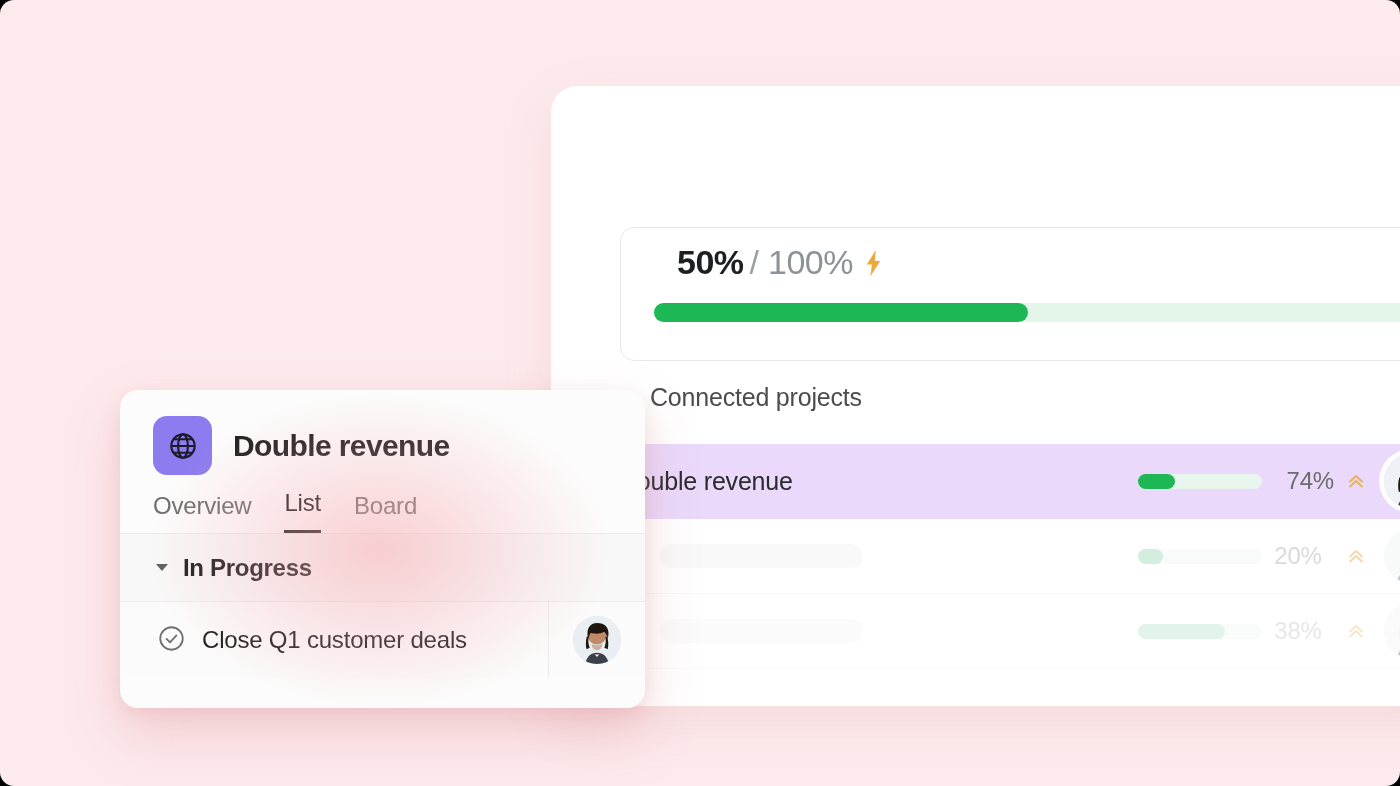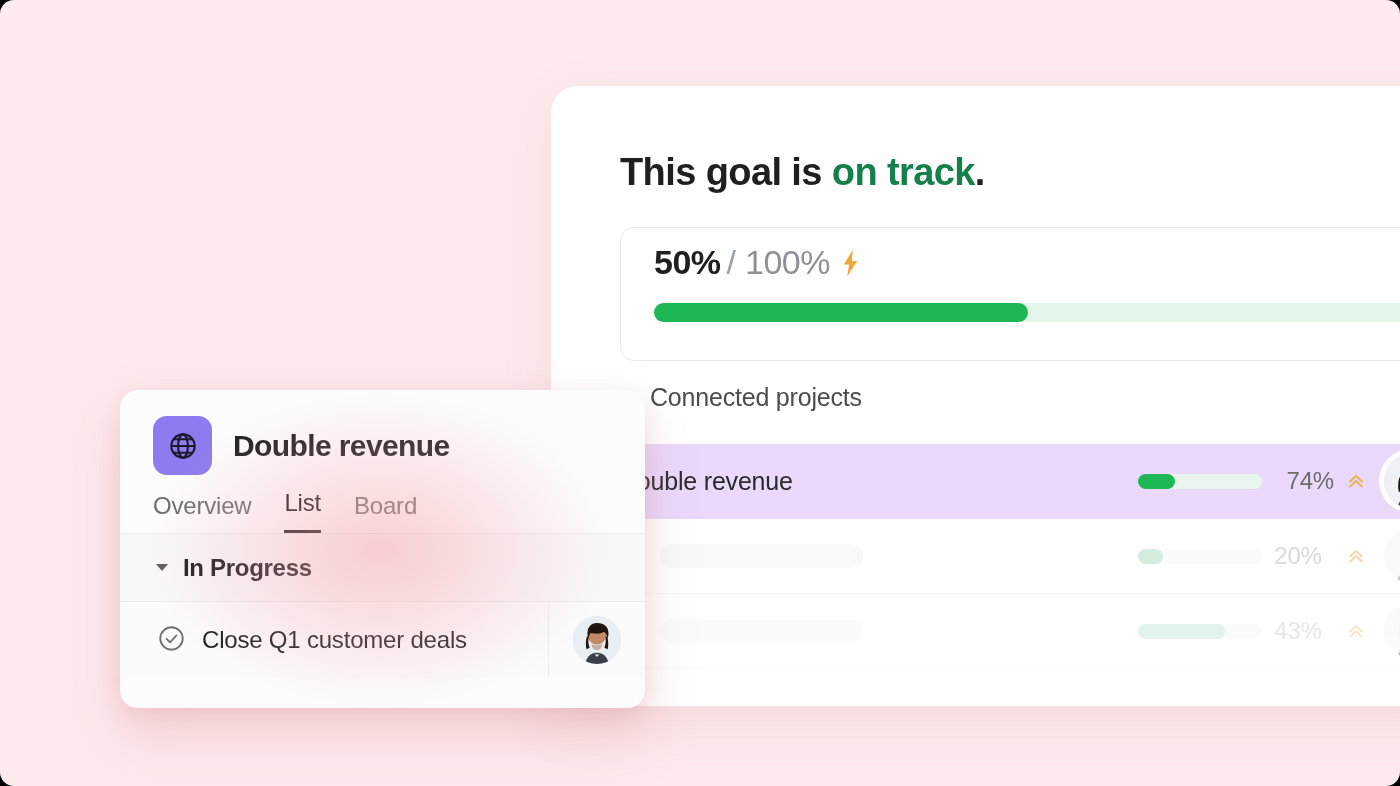--- a/index.html
+++ b/index.html
@@ -85,20 +85,21 @@
     display: flex;
     align-items: center;
     gap: 0px;
     white-space: nowrap;
   }
   .metric-current {
     font-size: 34px;
     font-weight: 700;
     letter-spacing: -0.5px;
     color: #1e1f21;
+    margin-left: 23px;
   }
   .metric-sep {
     font-size: 34px;
     font-weight: 400;
     color: #9aa0a6;
     margin: 0 9px 0 6px;
   }
   .metric-target {
     font-size: 34px;
     font-weight: 400;
@@ -362,24 +363,20 @@
   }
   .task-avatar svg { display: block; width: 100%; height: 100%; }
 </style>
 </head>
 <body>
 
 <div id="stage">
 
   <section class="goal-card">
 
-    <h1 class="goal-headline">
-      <span>This goal is</span>
-      <span class="status-word">on track</span><span>.</span>
-    </h1>
 
     <div class="progress-panel">
       <div class="metric-line">
         <span class="metric-current">50%</span>
         <span class="metric-sep">/</span>
         <span class="metric-target">100%</span>
         <span class="bolt-icon">
           <svg viewBox="0 0 20 28" aria-hidden="true">
             <path d="M12.4 0 3 15.2h5.4L6.6 28 17 11.6h-5.6z" fill="#f0a73c"></path>
           </svg>
@@ -447,21 +444,21 @@
             </span>
           </div>
         </div>
         <div class="project-row row-fade-3">
           <span class="proj-swatch" style="background: rgb(123, 159, 232);"></span>
           <span class="proj-skeleton"></span>
           <div class="proj-meta">
             <div class="proj-track muted">
               <div class="proj-fill muted" style="width: 70%;"></div>
             </div>
-            <span class="proj-pct faded">43%</span>
+            <span class="proj-pct faded">38%</span>
             <span class="chev-up">
               <svg viewBox="0 0 24 24" width="22" height="22" aria-hidden="true">
                 <path d="M5.5 12.6 12 6.6l6.5 6" fill="none" stroke="#e8b457" stroke-width="2.1" stroke-linecap="round" stroke-linejoin="round"></path>
                 <path d="M5.5 18 12 12l6.5 6" fill="none" stroke="#e8b457" stroke-width="2.1" stroke-linecap="round" stroke-linejoin="round"></path>
               </svg>
             </span>
             <span class="avatar flat">
               <svg viewBox="0 0 48 48">
                 <rect width="48" height="48" fill="#f4f2f0"></rect>
                 <circle cx="24" cy="20" r="9.2" fill="#e2b495"></circle>

